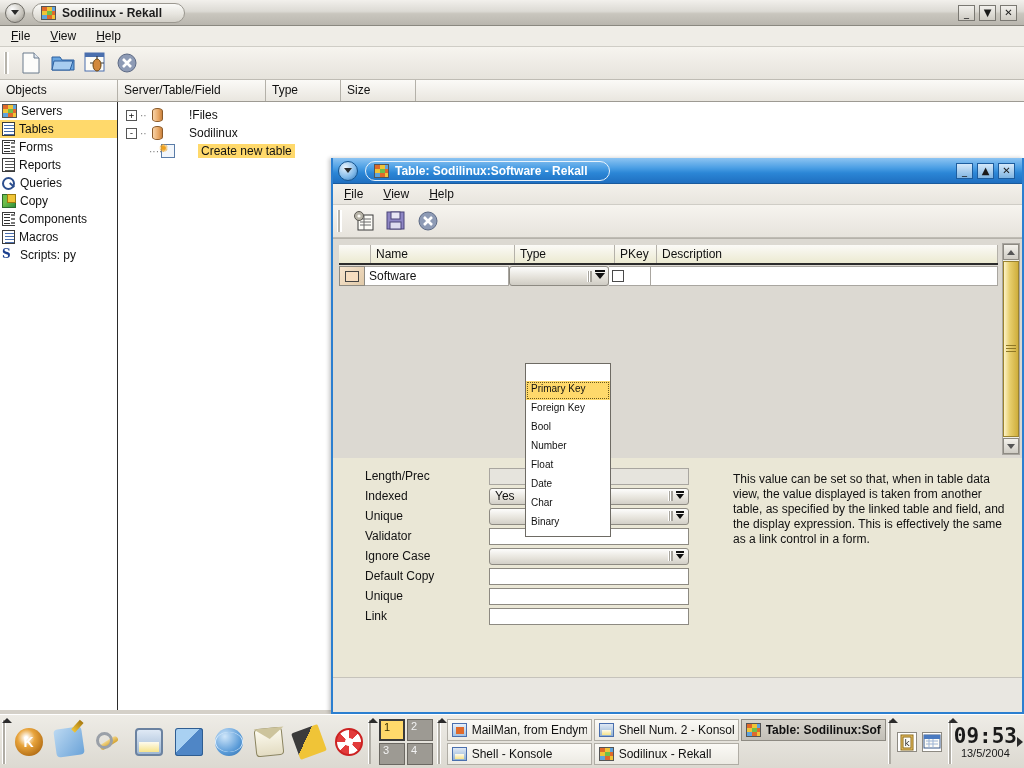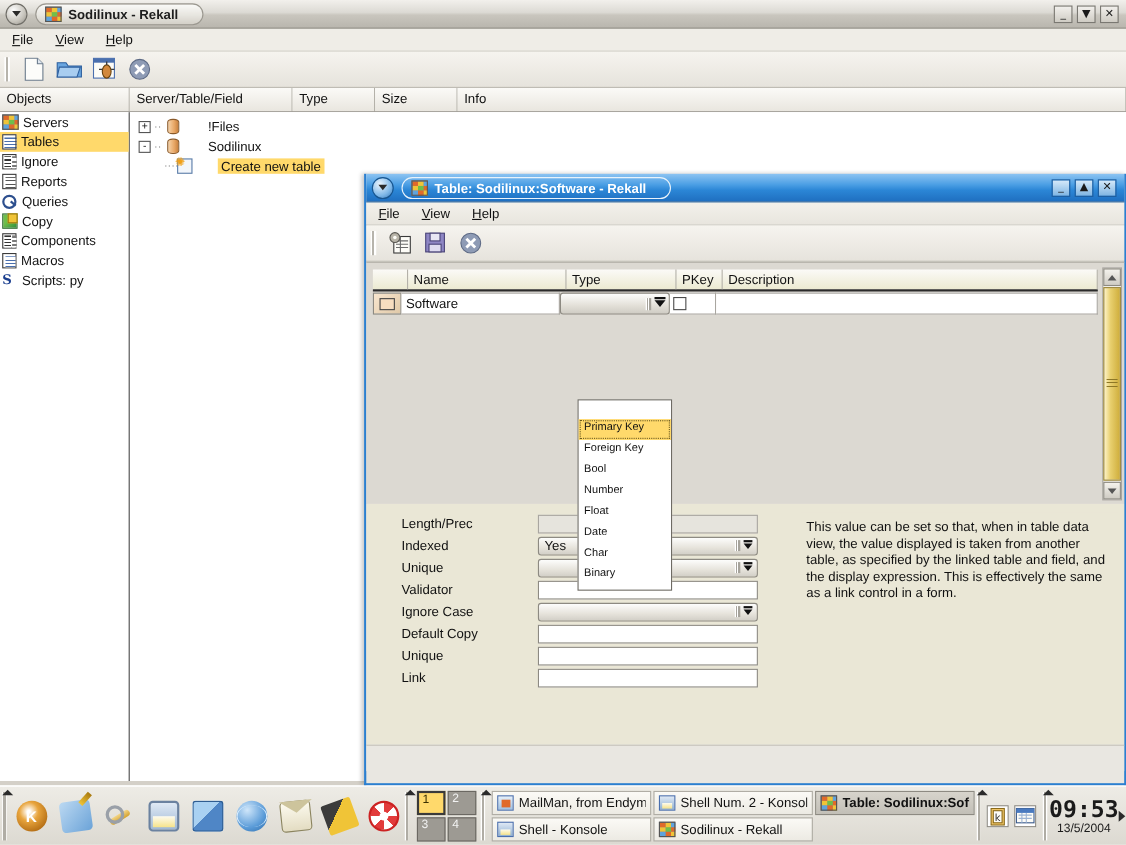--- a/index.html
+++ b/index.html
@@ -454,36 +454,35 @@
           <path d="M6 6l8 8M14 6l-8 8" stroke="#fff" stroke-width="2.6"></path>
         </svg>
     </div>
   </div>
 
   <div class="colheader">
     <div class="cell" style="width:118px">Objects</div>
     <div class="cell" style="width:148px">Server/Table/Field</div>
     <div class="cell" style="width:75px">Type</div>
     <div class="cell" style="width:75px">Size</div>
-    <div class="cell" style="flex:1">Info</div>
   </div>
 
   <div id="main-panes">
     <div id="objects-pane">
       <div class="obj-row">
         <span class="ico ico-servers"></span>
         <span>Servers</span>
       </div>
       <div class="obj-row selected">
         <span class="ico ico-table"></span>
         <span>Tables</span>
       </div>
       <div class="obj-row">
         <span class="ico ico-form"></span>
-        <span>Ignore</span>
+        <span>Forms</span>
       </div>
       <div class="obj-row">
         <span class="ico ico-report"></span>
         <span>Reports</span>
       </div>
       <div class="obj-row">
         <span class="ico ico-query"></span>
         <span>Queries</span>
       </div>
       <div class="obj-row">

